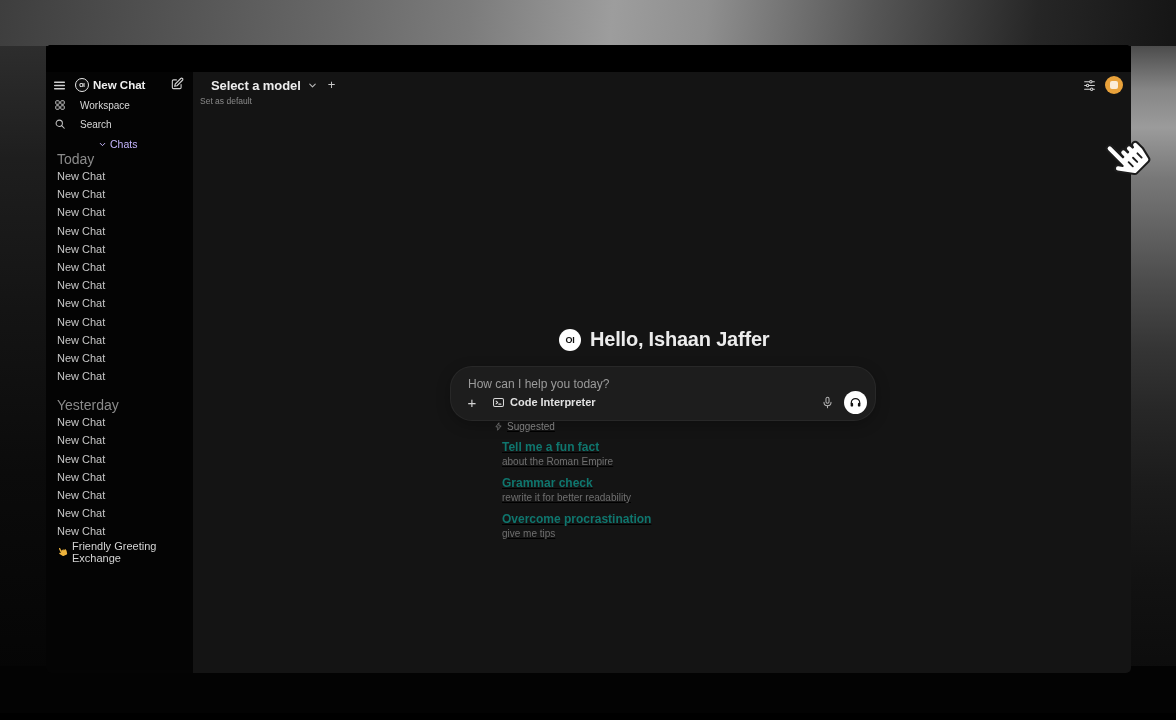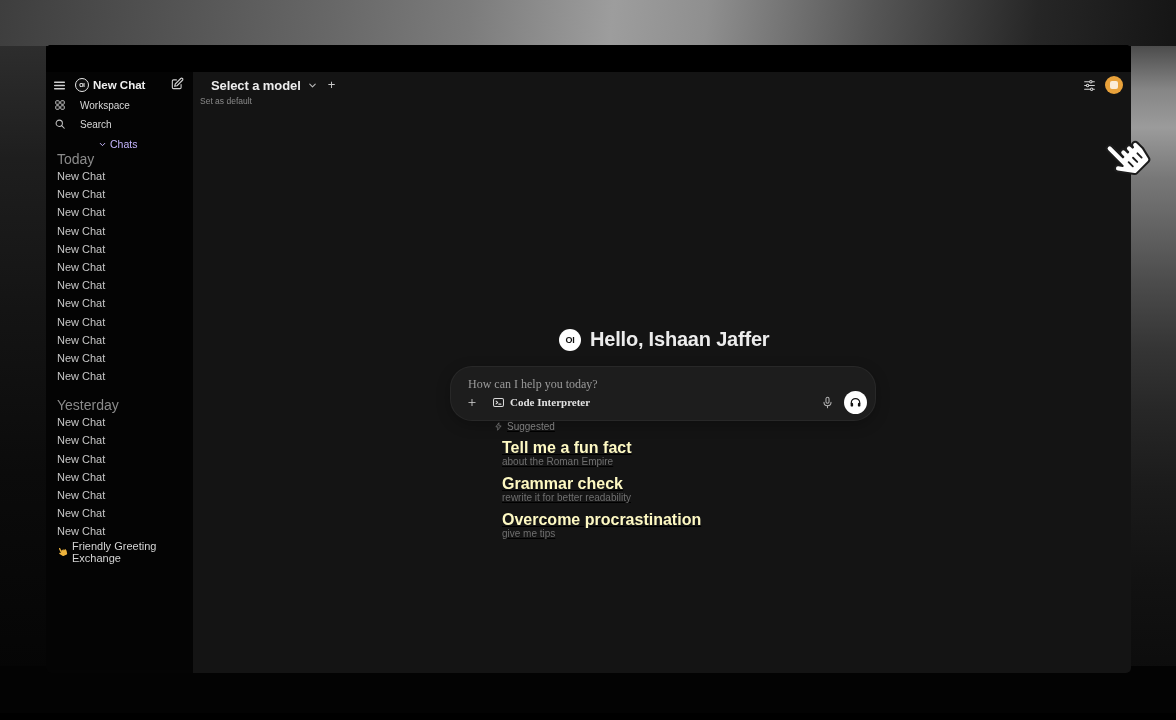--- a/index.html
+++ b/index.html
@@ -61,41 +61,41 @@
 
   
   .greeting { position:absolute; left:513px; top:283px; display:flex; align-items:center; }
   .greet-logo { width:22px; height:22px; border-radius:50%; background:#fff; color:#101010;
     font-size:9px; font-weight:800; display:flex; align-items:center; justify-content:center; letter-spacing:-0.3px; }
   .greet-text { margin-left:9px; font-size:20px; font-weight:600; color:#ececec; letter-spacing:-0.2px; }
 
   
   .input-card { position:absolute; left:404px; top:321px; width:426px; height:55px;
     background:#1d1d1d; border:1px solid rgba(255,255,255,.05); border-radius:22px;
-    box-shadow:0 4px 14px rgba(0,0,0,.25);font-family:Liberation Serif, serif; }
+    box-shadow:0 4px 14px rgba(0,0,0,.25); }
   .placeholder { position:absolute; left:17px; top:10px; font-size:12px; color:#9b9b9b; }
   .input-row { position:absolute; left:11px; right:8px; bottom:6px; height:24px;
     display:flex; align-items:center; }
   .plus-btn { width:20px; height:20px; display:flex; align-items:center; justify-content:center;
     color:#d4d4d4; font-size:15px; font-weight:400; cursor:pointer; }
   .ci-pill { margin-left:10px; display:flex; cursor:pointer; }
   .ci-pill .ic { color:#dadada; display:flex; }
   .ci-pill .lb { margin-left:5px; font-size:11px; font-weight:600; color:#e2e2e2; }
   .spacer { flex:1; }
   .mic { color:#b5b5b5; display:flex; cursor:pointer; }
   .voice-btn { margin-left:10px; width:23px; height:23px; border-radius:50%; background:#fff;
     display:flex; align-items:center; justify-content:center; cursor:pointer; }
 
   
   .suggested { position:absolute; left:448px; top:376px; width:400px;text-decoration:underline; }
   .sug-label { display:flex; align-items:center; color:#7d7d7d; }
   .sug-label .ic { display:flex; }
   .sug-label .lb { margin-left:4px; font-size:10px; }
   .sug-item { margin-top:8px; cursor:pointer; padding-left:8px; }
-  .sug-title { font-size:16px; font-weight:600; color:#fef9c3; line-height:15px; }
+  .sug-title { font-size:12px; font-weight:600; color:#0f766e; line-height:15px; }
   .sug-sub { font-size:10px; color:#6f6f6f; line-height:13px; }
 
   
   .cursor { position:absolute; left:1097px; top:126px; width:58px; height:60px; z-index:50; pointer-events:none; }
 
   svg { display:block; }
 </style>
 </head>
 <body>
 

